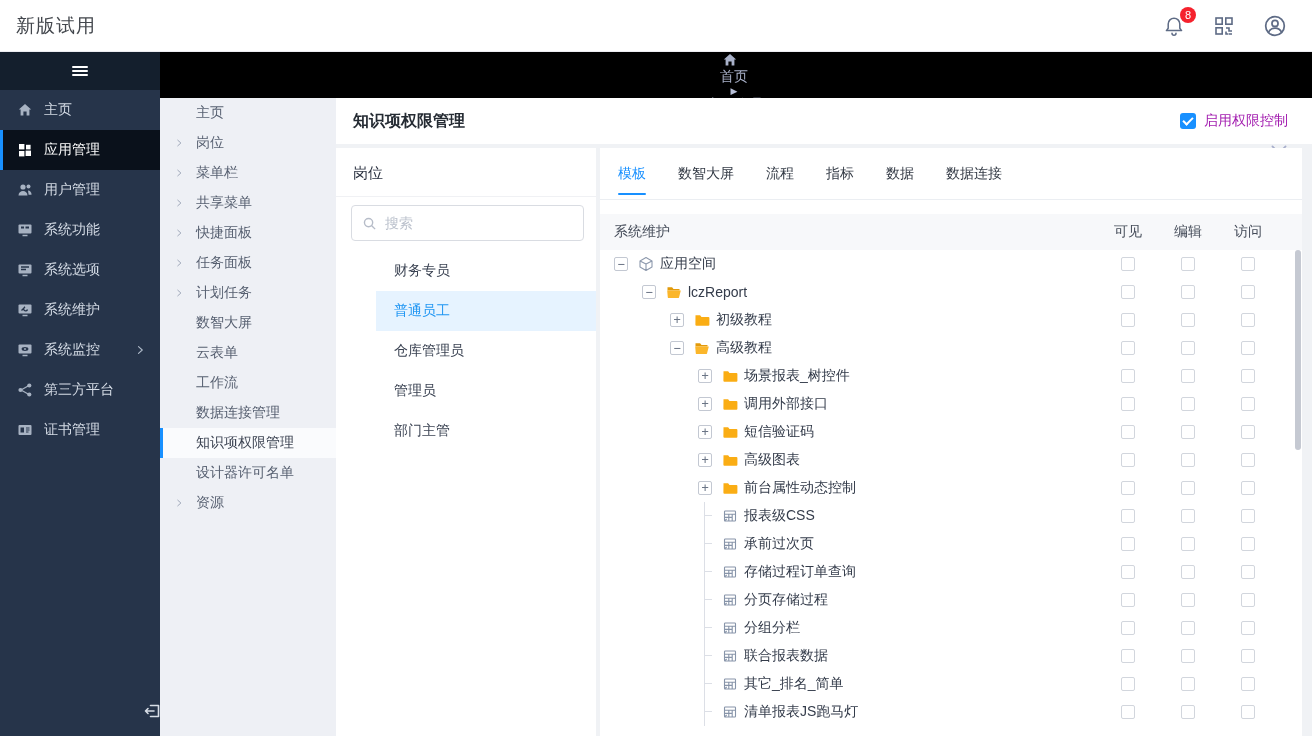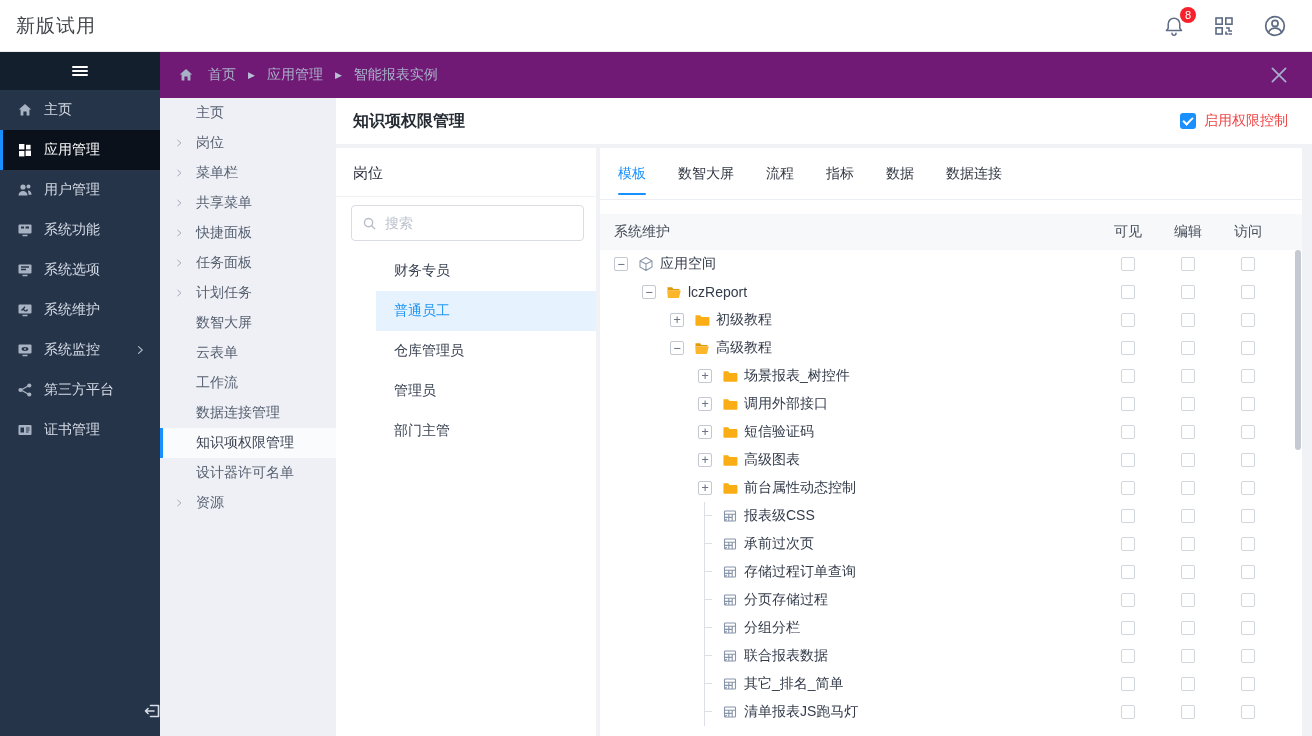--- a/index.html
+++ b/index.html
@@ -21,40 +21,40 @@
   .hamburger i { display:block; height:2px; background:#fff; margin:2px 0; border-radius:1px; }
   .nd-item { height:40px; display:flex; align-items:center; padding-left:17px; color:#d4dbe5; cursor:pointer; position:relative; }
   .nd-item .ic { width:16px; height:16px; margin-right:11px; color:#a7b2c2; flex:0 0 16px; }
   .nd-item.active { background:#0a111b; color:#fff; }
   .nd-item.active .ic { color:#fff; }
   .nd-item.active::before { content:""; position:absolute; left:0; top:0; bottom:0; width:3px; background:#1890ff; }
   .nd-item .chev { margin-left:auto; margin-right:14px; color:#aeb9c8; }
   .exit-btn { position:absolute; left:142px; top:648px; width:20px; height:22px; color:#d7dde6; cursor:pointer; }
 
   
-  .crumb-bar { position:absolute; left:160px; top:52px; width:1152px; height:46px; background:#701a75; display:flex; align-items:center; padding:0 22px 0 18px; color:#a9b1c9; }
+  .crumb-bar { position:absolute; left:160px; top:52px; width:1152px; height:46px; background:#000000; display:flex; align-items:center; padding:0 22px 0 18px; color:#a9b1c9;flex-direction:column; }
   .crumb-bar .home-ic { width:16px; height:16px; margin-right:8px; color:#a9b1c9; }
   .crumb { margin:0 6px; cursor:pointer; }
   .crumb-sep { font-size:9px; color:#b8c0d8; margin:0 6px; }
   .close-x { margin-left:auto; width:22px; height:22px; color:#a7aecb; cursor:pointer; }
 
   
   .nav-sub { position:absolute; left:160px; top:98px; width:176px; height:638px; background:#eef0f5; z-index:3; }
   .ns-item { height:30px; display:flex; align-items:center; color:#565f70; cursor:pointer; position:relative; padding-left:36px; }
   .ns-item .arr { position:absolute; left:14px; top:50%; width:10px; height:10px; margin-top:-5px; color:#9aa3b5; }
   .ns-item.active { background:#fafbfd; color:#3c4352; }
   .ns-item.active::before { content:""; position:absolute; left:0; top:0; bottom:0; width:3px; background:#1890ff; }
 
   
   .title-bar { position:absolute; left:336px; top:98px; width:976px; height:46px; background:#fff; display:flex; align-items:center; justify-content:space-between; padding:0 24px 0 17px; }
   .page-title { font-size:16px; font-weight:bold; color:#252b33; }
   .perm-toggle { display:flex; align-items:center; gap:8px; cursor:pointer; }
   .cb-blue { width:16px; height:16px; border-radius:3px; background:#1890ff; position:relative; }
   .cb-blue::after { content:""; position:absolute; left:5px; top:2px; width:4px; height:8px; border:solid #fff; border-width:0 2px 2px 0; transform:rotate(45deg); }
-  .perm-toggle span.lbl { color:#ef4444; }
+  .perm-toggle span.lbl { color:#a21caf; }
 
   
   .roles-panel { position:absolute; left:336px; top:148px; width:260px; height:588px; background:#fff; overflow:hidden; }
   .roles-head { height:49px; line-height:49px; padding-left:17px; border-bottom:1px solid #f0f1f4; color:#2a3140; font-size:15px; }
   .search-box { margin:8px 12px 10px 15px; height:36px; border:1px solid #d9dce2; border-radius:4px; display:flex; align-items:center; padding:0 10px; color:#b6bcc8; background:#fff; }
   .search-box .sic { width:15px; height:15px; margin-right:8px; color:#b6bcc8; }
   .search-box input { border:none; outline:none; flex:1; font-size:14px; color:#14532d; background:transparent; font-family:inherit; }
   .search-box input::placeholder { color:#bcc2cd; }
   .role-item { height:40px; display:flex; align-items:center; padding-left:18px; color:#3a4252; cursor:pointer;margin-left:40px; }
   .role-item.active { background:#e6f3ff; color:#2196f3; }

